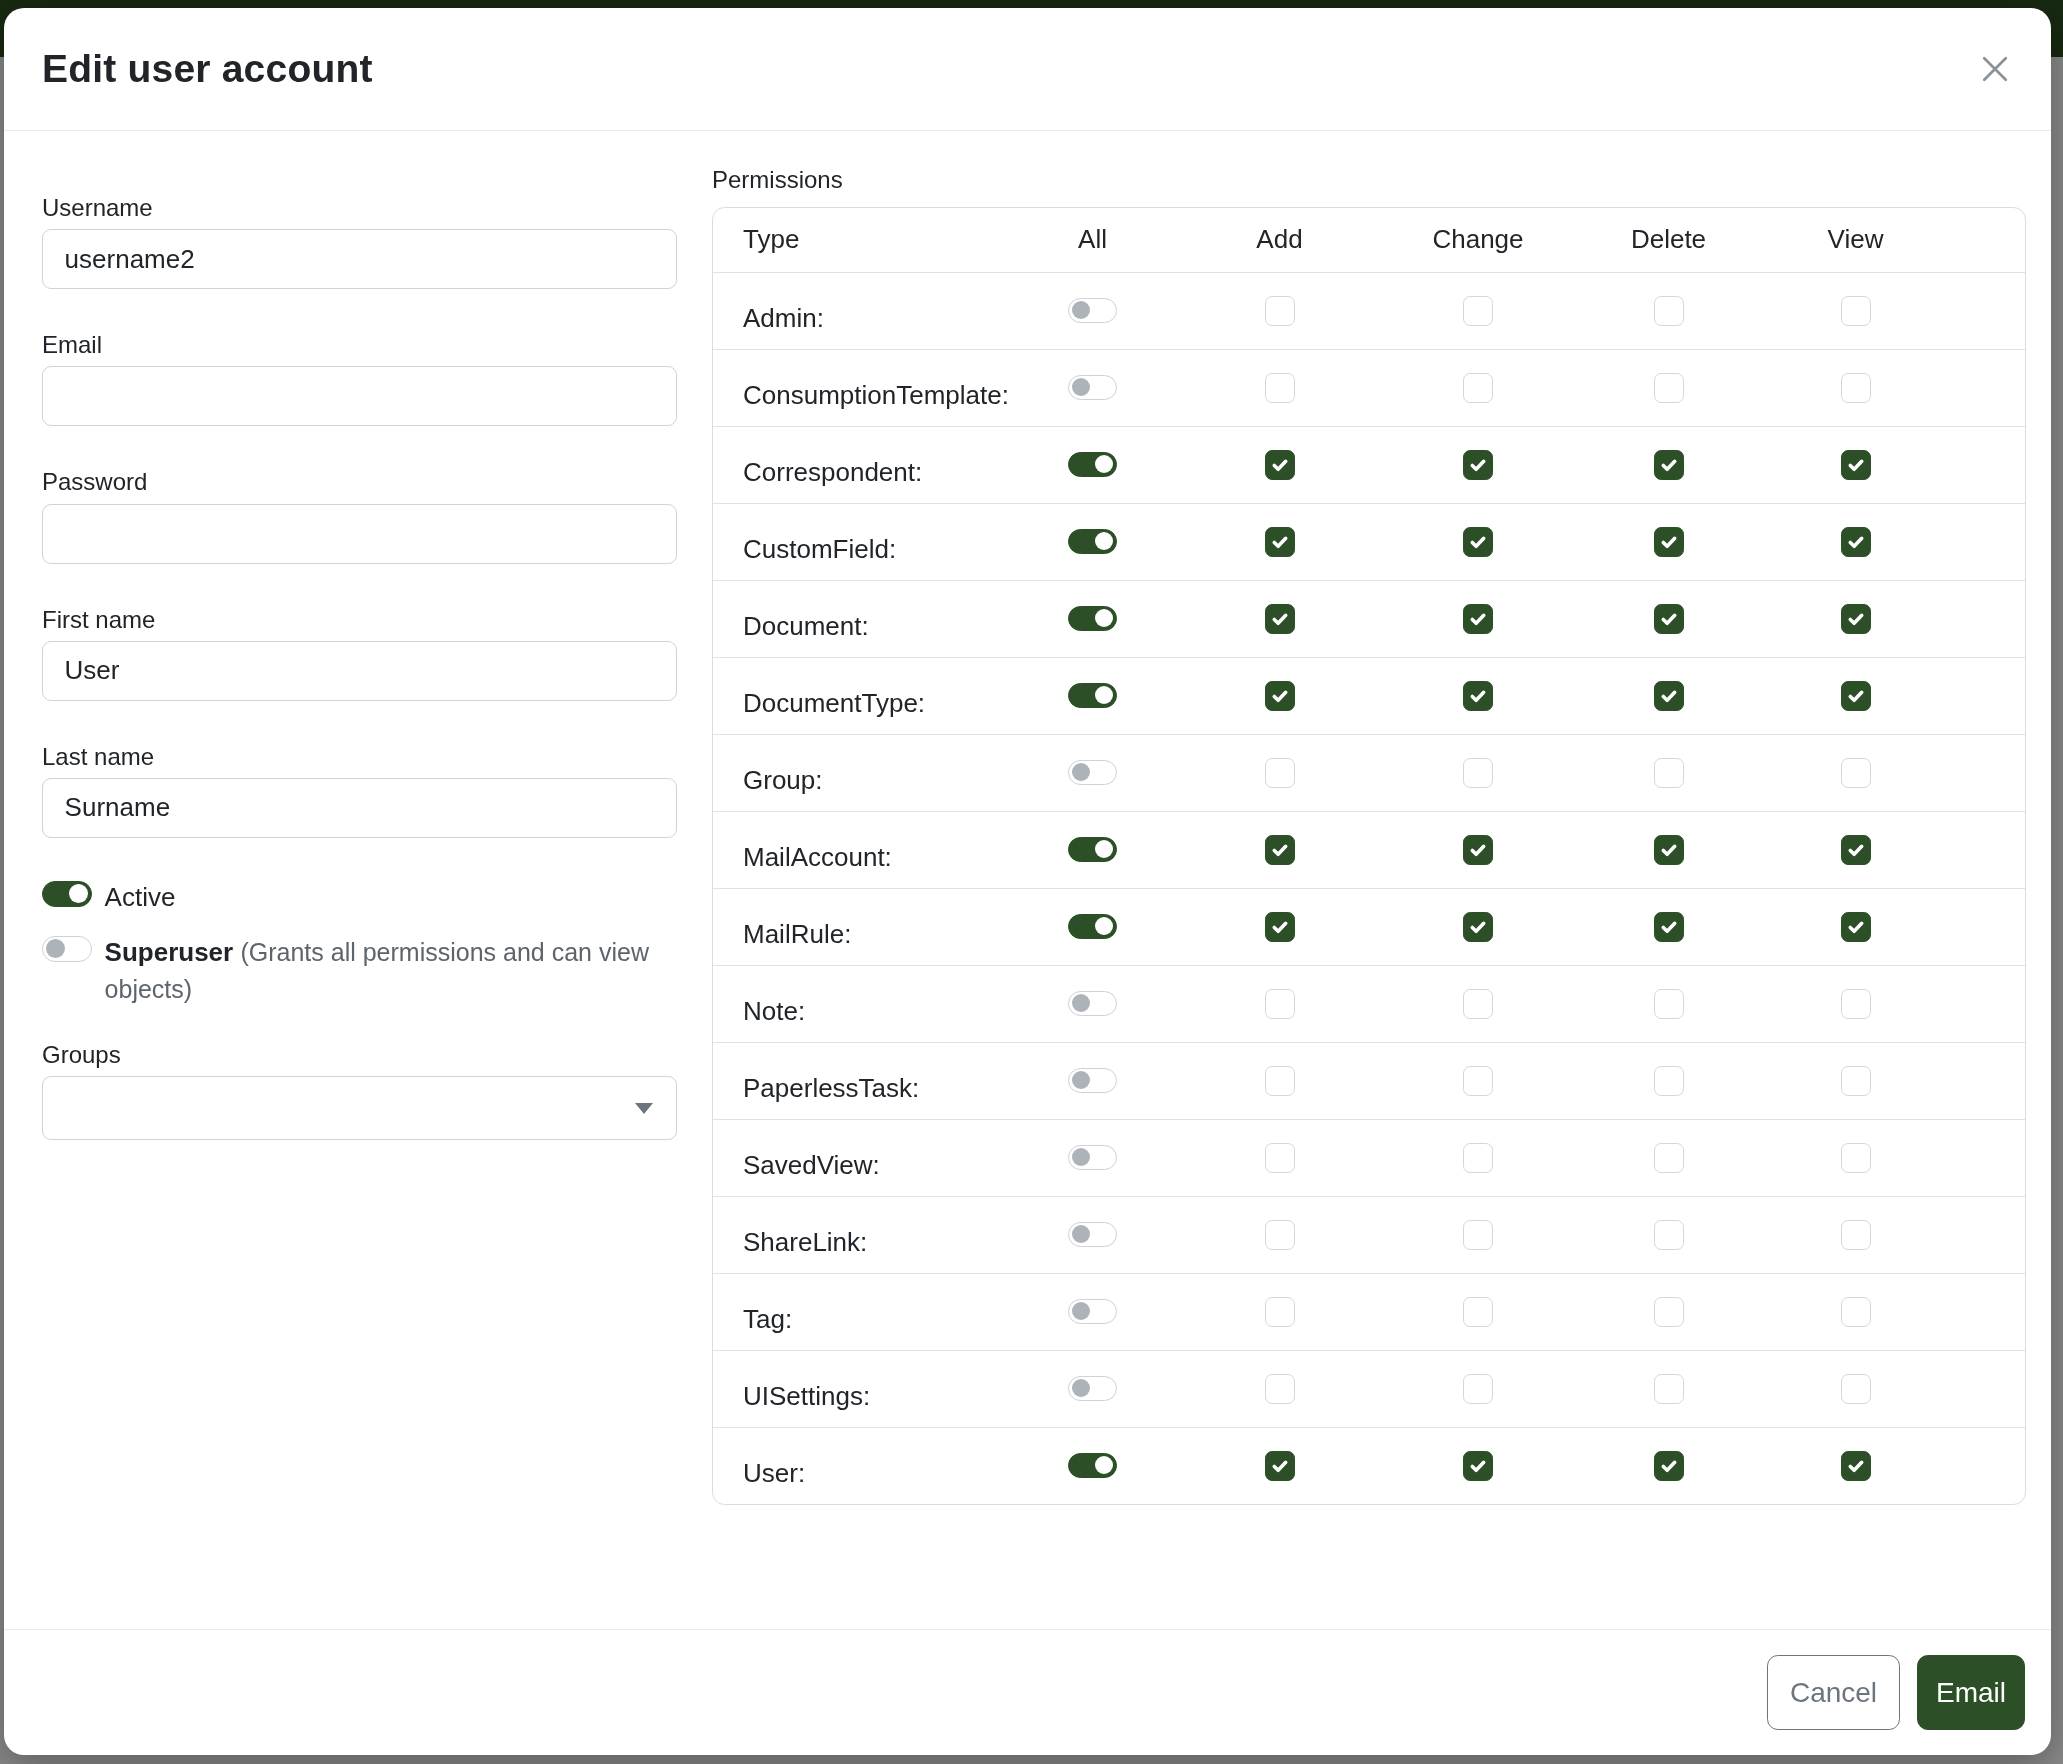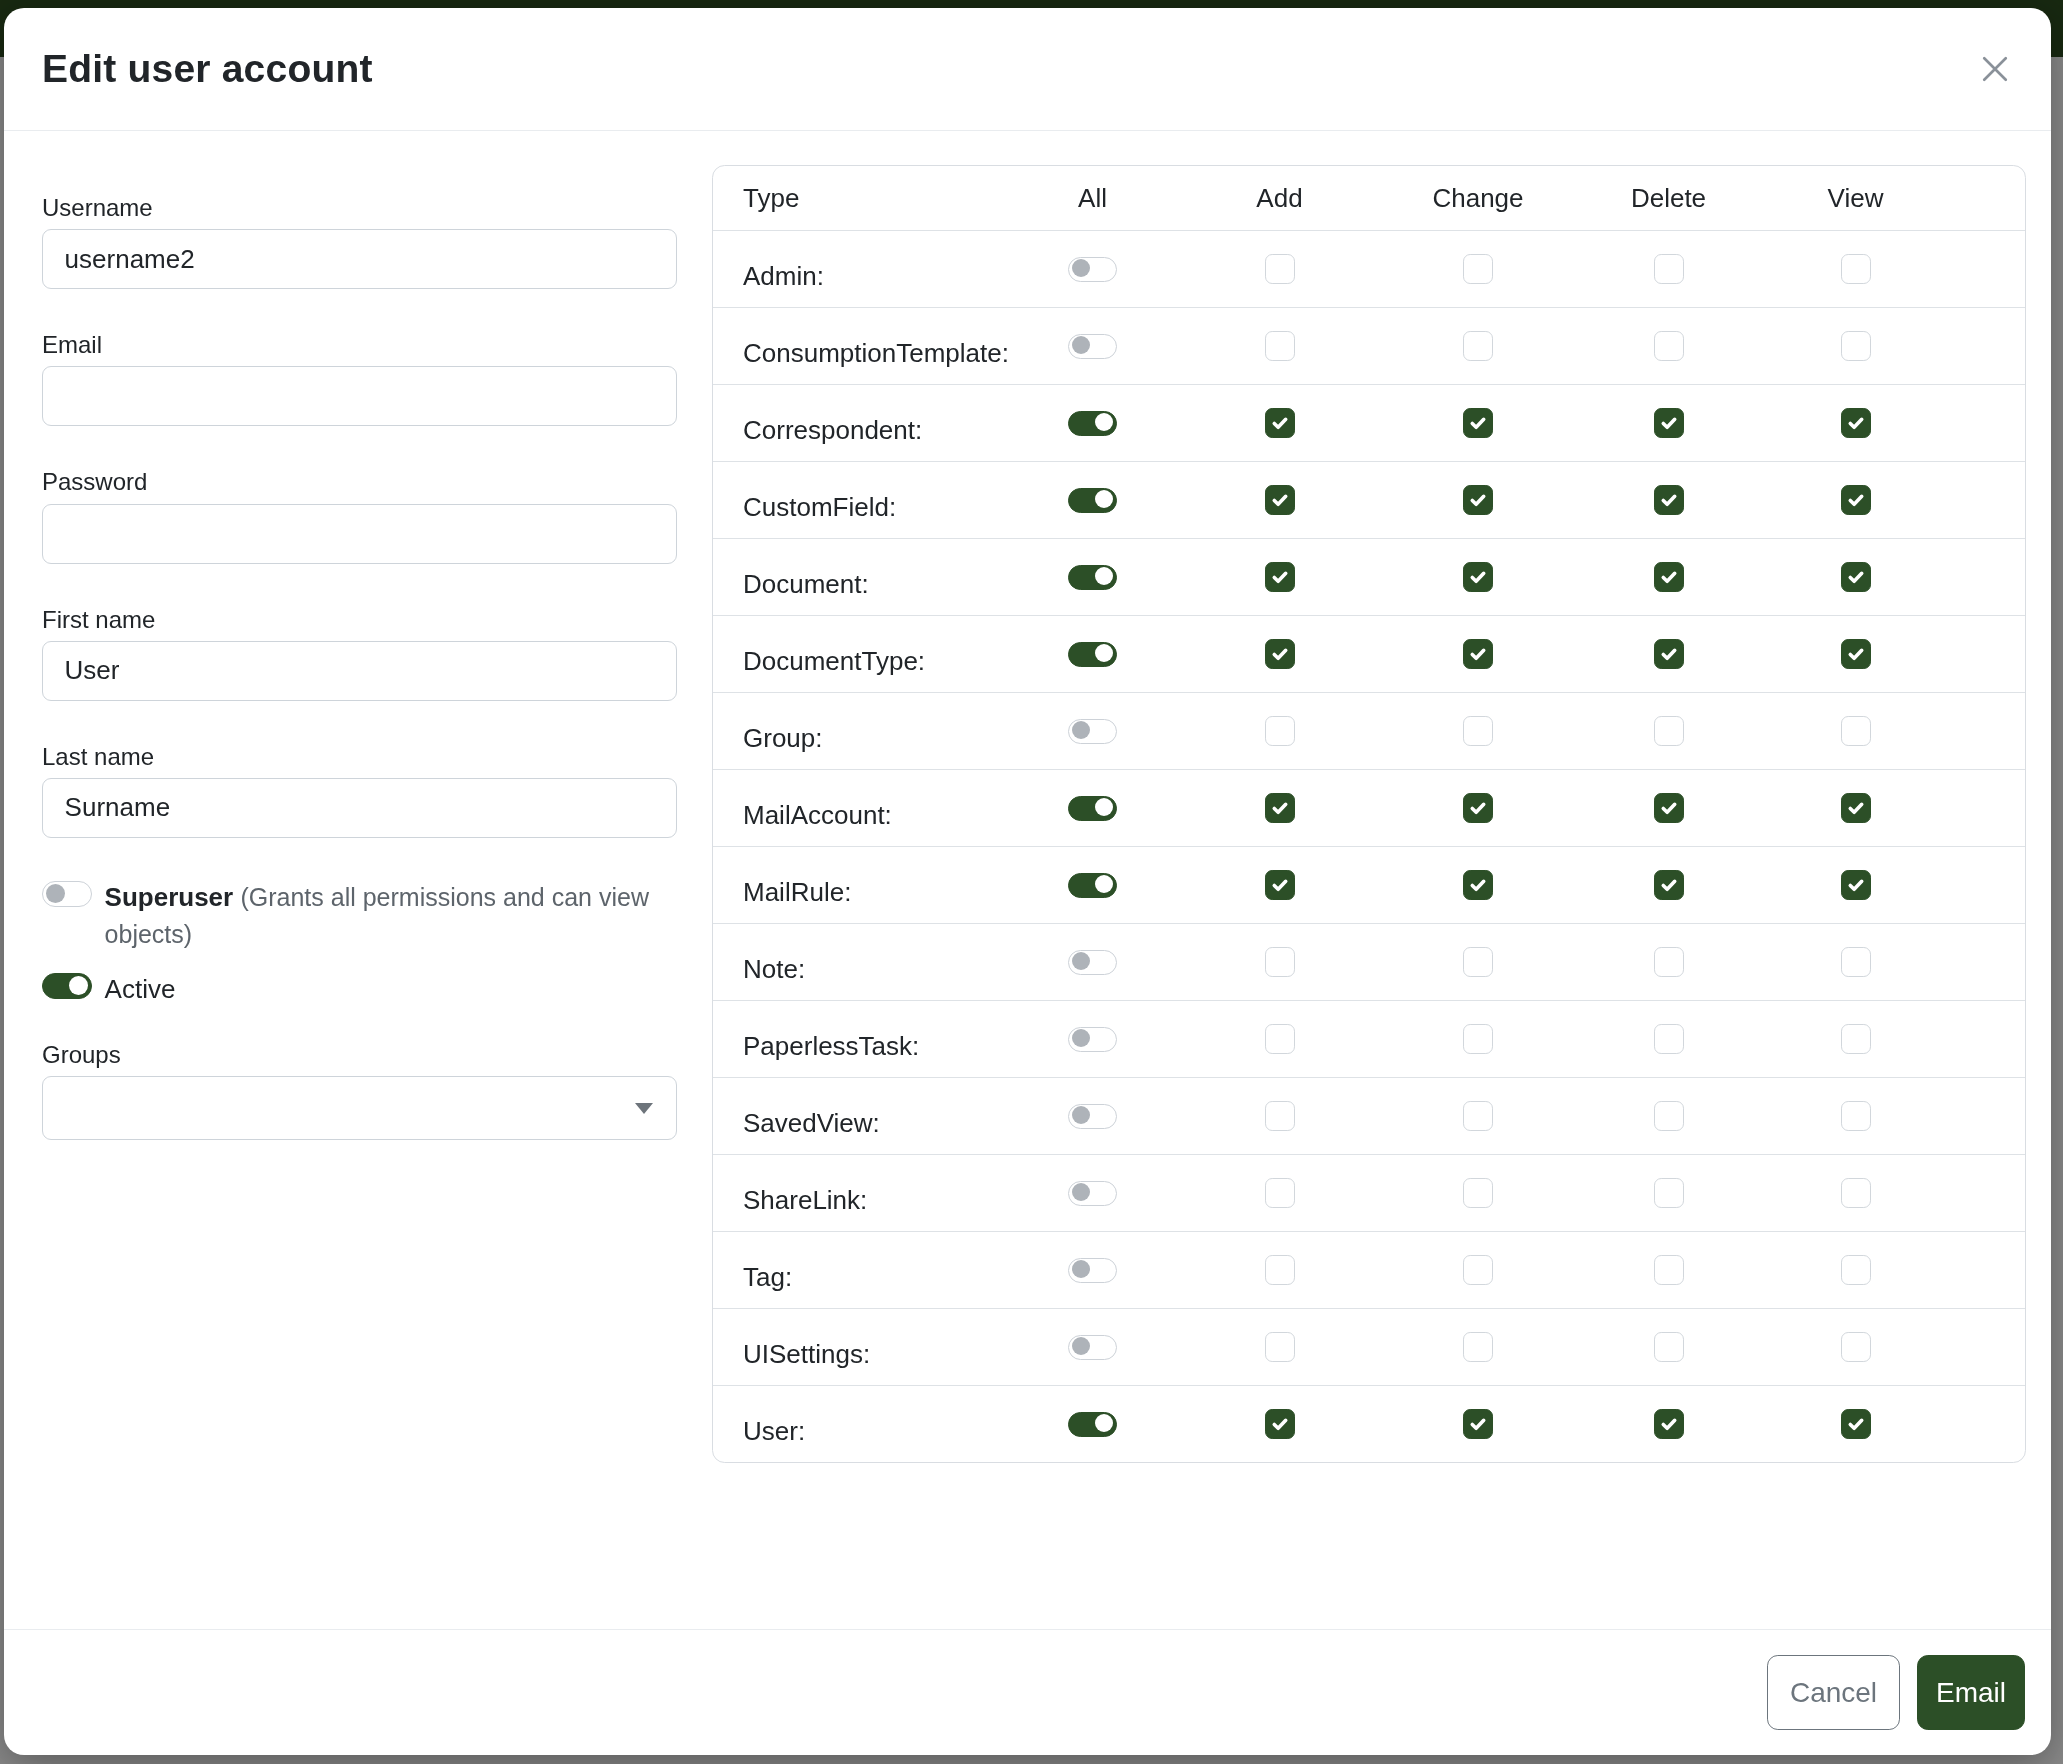--- a/index.html
+++ b/index.html
@@ -149,51 +149,52 @@
         <label class="field-label">First name</label>
         <input class="text-input" type="text" value="User" style="">
       </div>
 
       <div class="field-group">
         <label class="field-label">Last name</label>
         <input class="text-input" type="text" value="Surname" style="">
       </div>
 
       <div class="switch-row">
+        <div class="switch on">
+            <div class="knob"></div>
+          </div>
+        <div class="switch-text">
+          <span class="switch-label">Active</span>
+        </div>
+      </div>
+
+      <div class="switch-row">
         <div class="switch">
             <div class="knob"></div>
           </div>
         <div class="switch-text">
           <span class="switch-label bold">Superuser</span>
           <span class="switch-hint">(Grants all permissions and can view objects)</span>
         </div>
       </div>
 
-      <div class="switch-row">
-        <div class="switch on">
-            <div class="knob"></div>
-          </div>
-        <div class="switch-text">
-          <span class="switch-label">Active</span>
-        </div>
-      </div>
-
       <div class="groups-block">
         <label class="field-label">Groups</label>
         <div class="select-box">
           <span></span>
           <span class="select-caret"></span>
         </div>
       </div>
 
     </div>
 
     <div class="gap-col"></div>
 
     <div class="right-col">
+      <span class="perm-label">Permissions</span>
 
       <div class="ptable">
         <div class="prow phead">
           <div class="cell c-type hcell">Type</div>
           <div class="cell c-all hcell">All</div>
           <div class="cell c-add hcell">Add</div>
           <div class="cell c-change hcell">Change</div>
           <div class="cell c-delete hcell">Delete</div>
           <div class="cell c-view hcell">View</div>
         </div>

